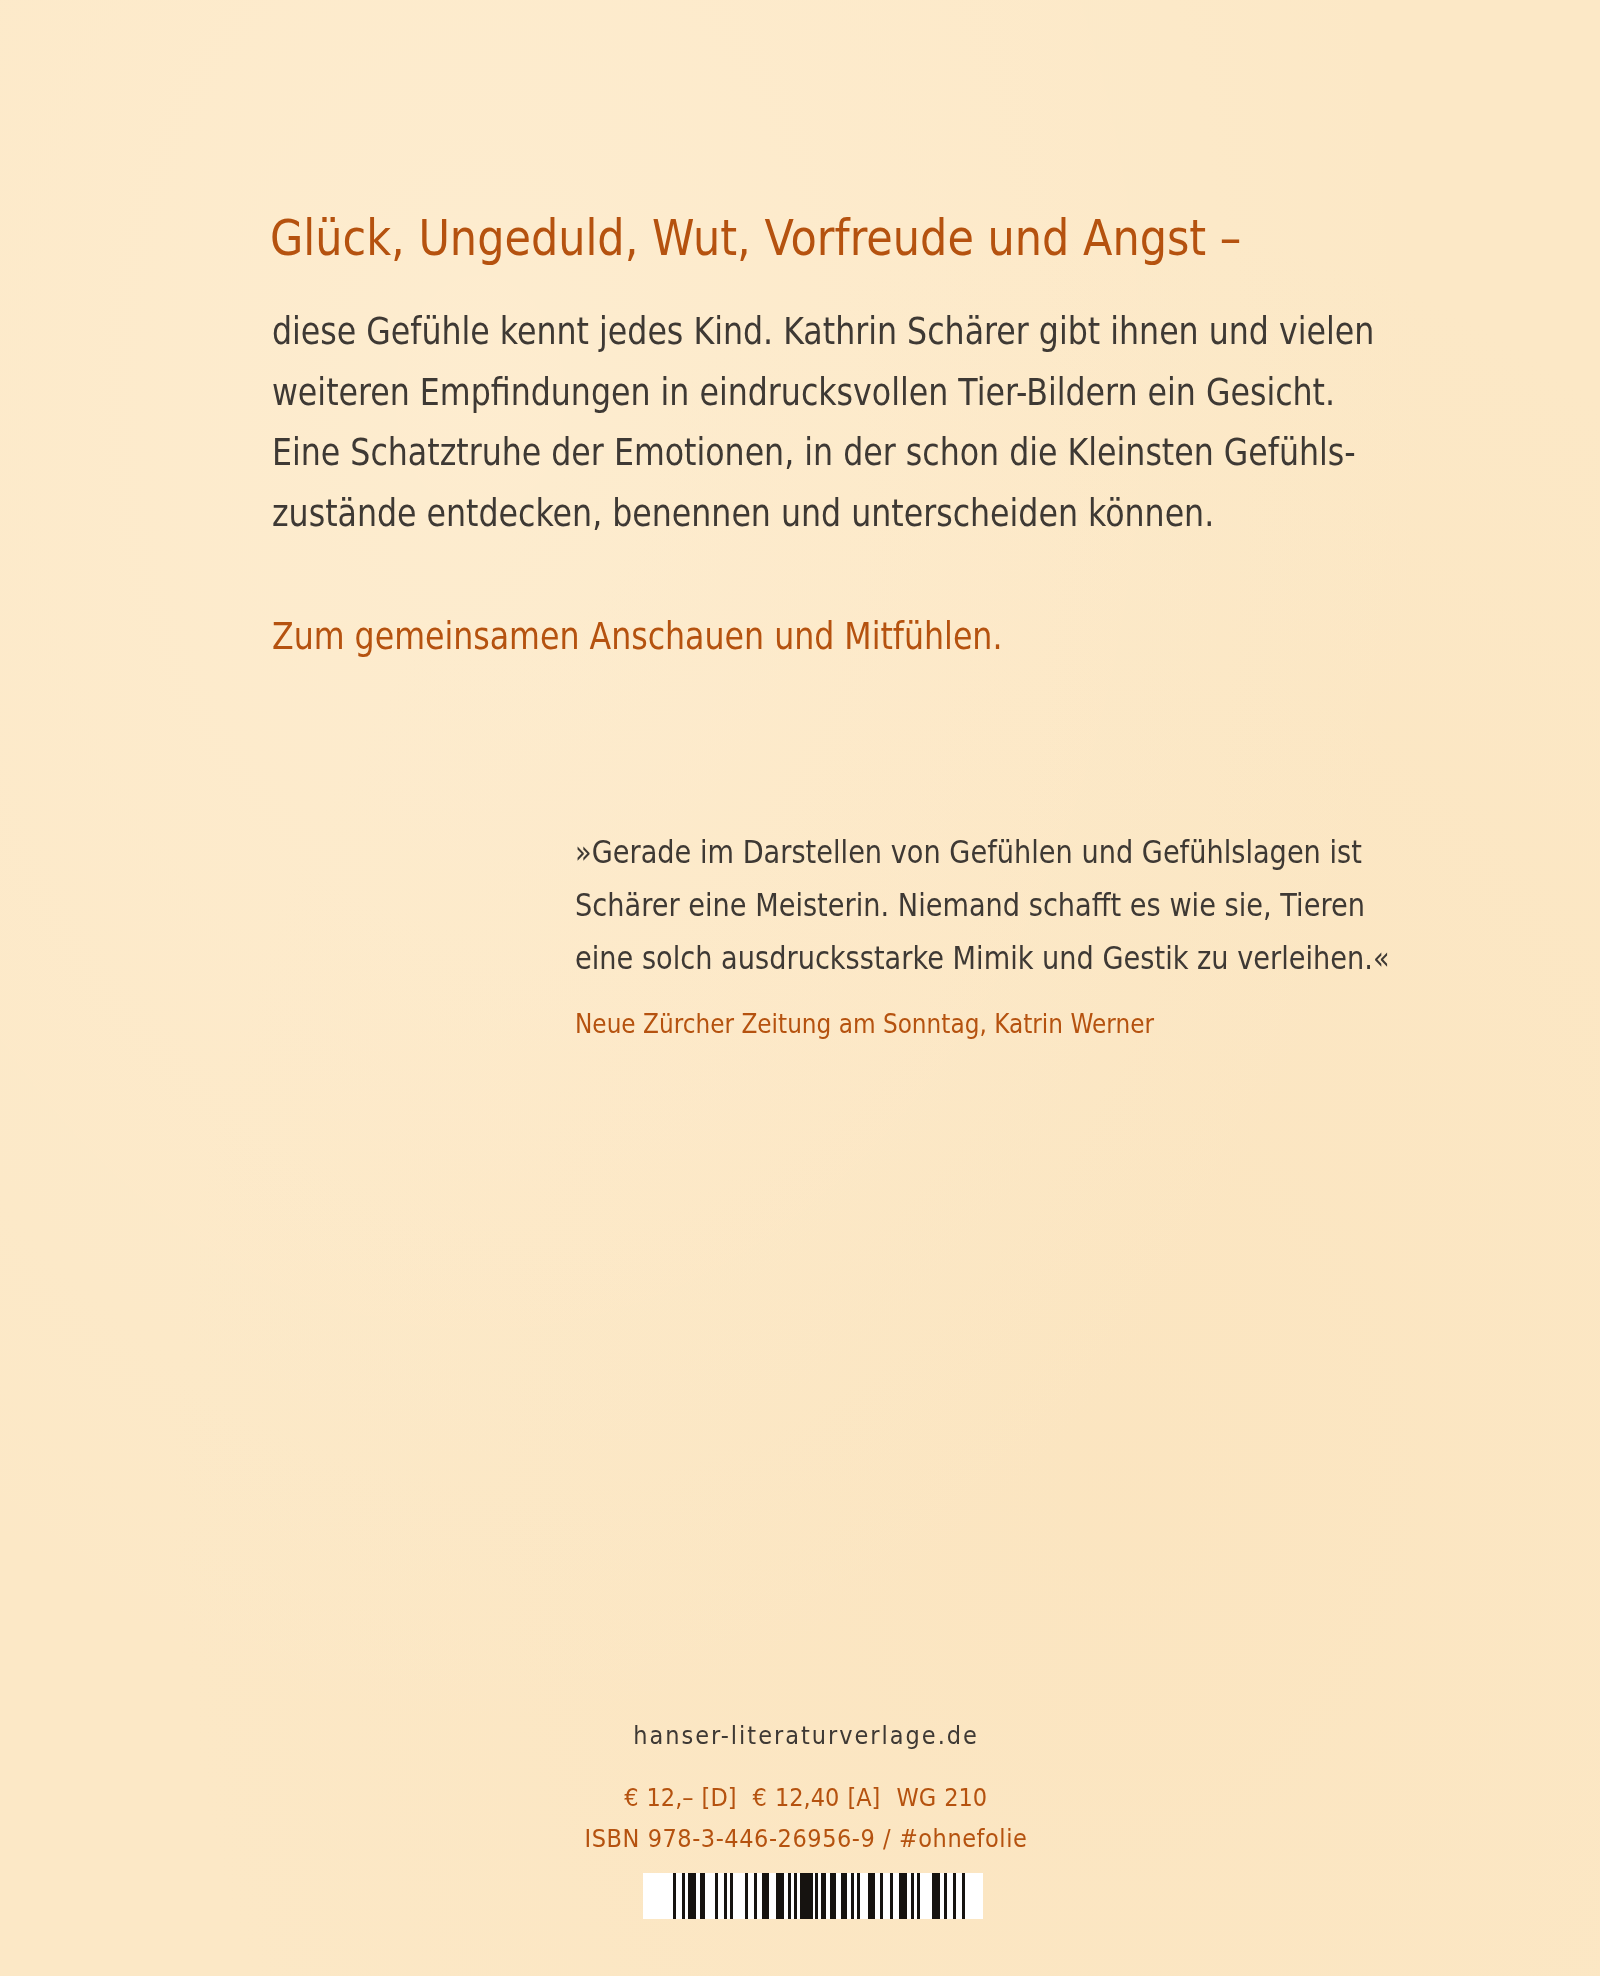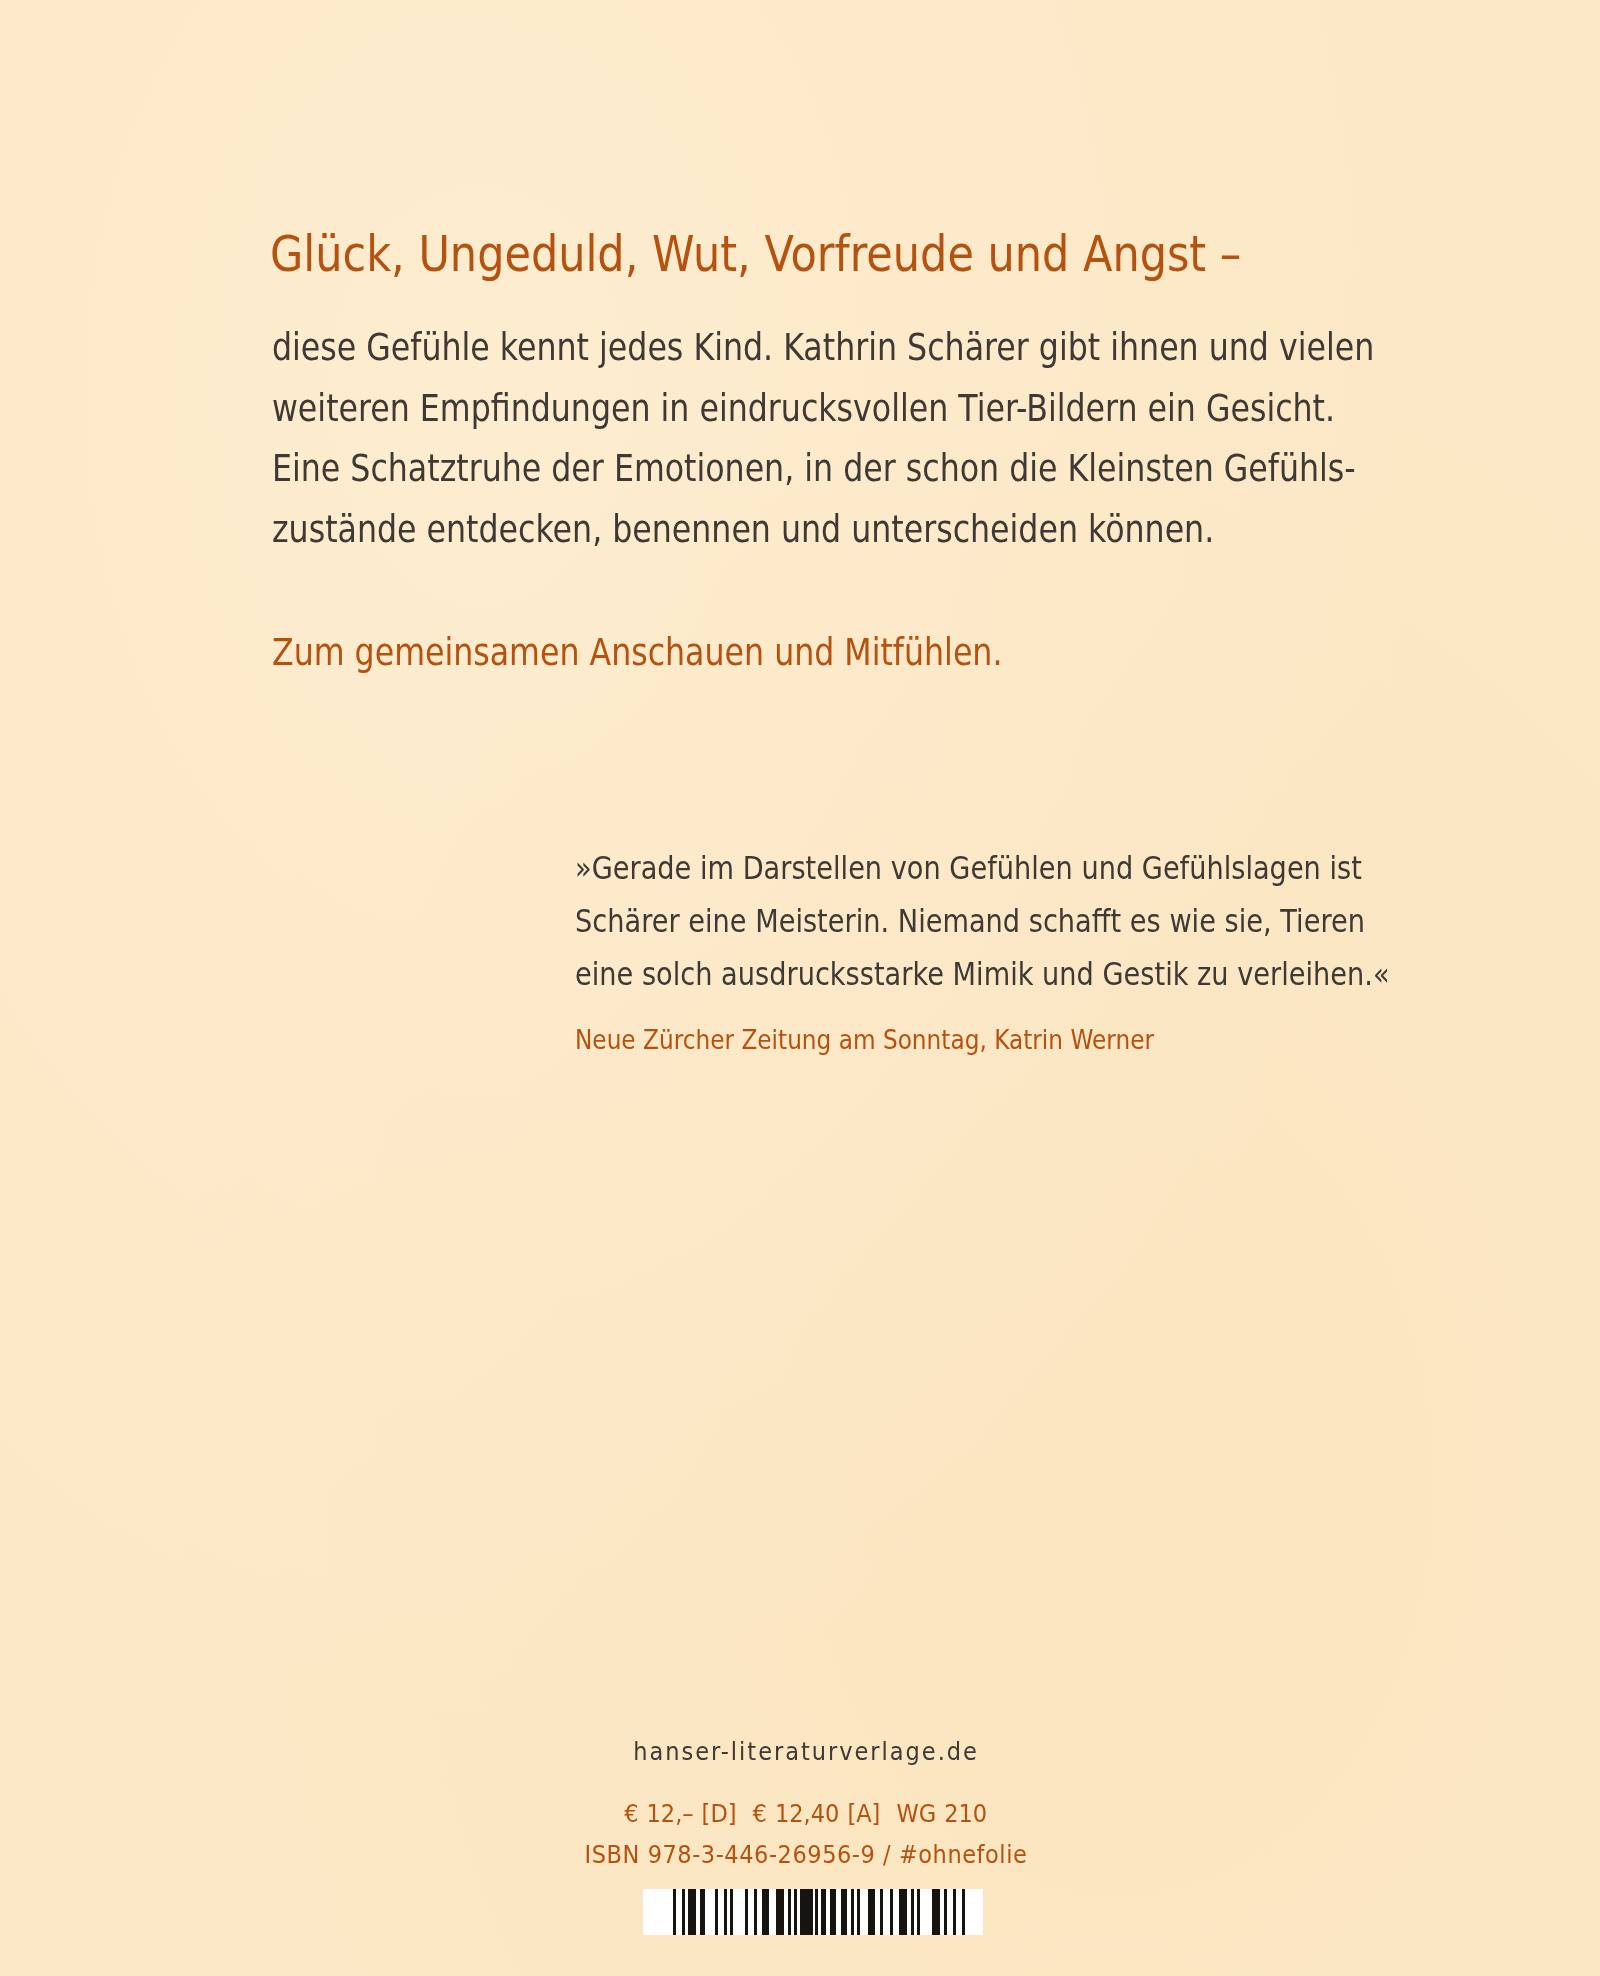--- a/index.html
+++ b/index.html
@@ -7,21 +7,21 @@
     width: 1600px;
     height: 1976px;
     position: relative;
     overflow: hidden;
     background:
       radial-gradient(ellipse at 30% 20%, rgba(255,240,215,0.55) 0%, rgba(255,240,215,0) 60%),
       radial-gradient(ellipse at 70% 75%, rgba(250,225,185,0.45) 0%, rgba(250,225,185,0) 60%),
       #fce8c6;
     font-family: "DejaVu Sans", sans-serif;
   }
-  .page { position: absolute; inset: 0; margin-top: 16px; }
+  .page { position: absolute; inset: 0; }
   .headline {
     position: absolute;
     left: 270px;
     top: 208px;
     font-size: 50px;
     line-height: 60px;
     color: #b5520f;
     transform: scaleX(0.86);
     transform-origin: left top;
     white-space: nowrap;

